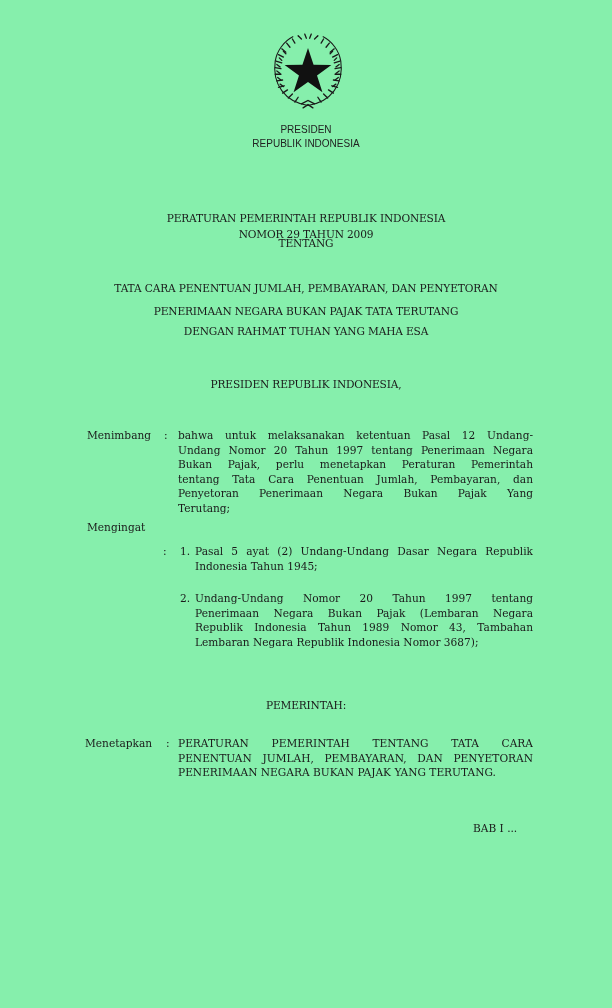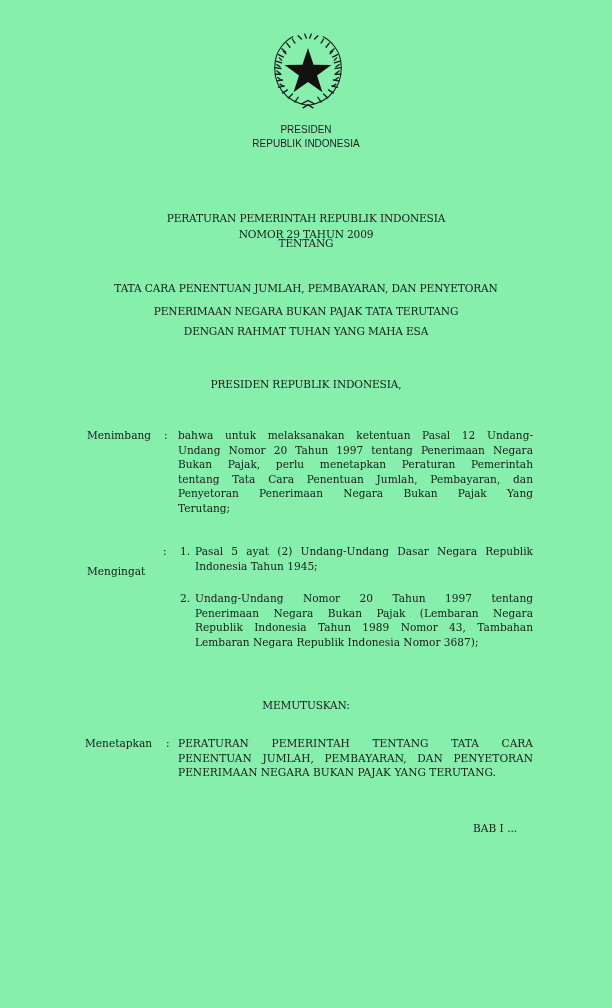--- a/index.html
+++ b/index.html
@@ -182,38 +182,38 @@
   <div class="colon" style="top:428px; left:164px;">:</div>
   <div class="body-text" style="top:428px;">
     <span class="ln">bahwa untuk melaksanakan ketentuan Pasal 12 Undang-</span>
     <span class="ln">Undang Nomor 20 Tahun 1997 tentang Penerimaan Negara</span>
     <span class="ln">Bukan Pajak, perlu menetapkan Peraturan Pemerintah</span>
     <span class="ln">tentang Tata Cara Penentuan Jumlah, Pembayaran, dan</span>
     <span class="ln">Penyetoran Penerimaan Negara Bukan Pajak Yang</span>
     <span class="ln last">Terutang;</span>
   </div>
 
-  <div class="label" style="top:564px;">Mengingat</div>
+  <div class="label" style="top:520px;">Mengingat</div>
   <div class="colon" style="top:544px; left:163px;">:</div>
 
   <div class="list-num" style="top:544px;">1.</div>
   <div class="list-text" style="top:544px;">
     <span class="ln">Pasal 5 ayat (2) Undang-Undang Dasar Negara Republik</span>
     <span class="ln last">Indonesia Tahun 1945;</span>
   </div>
 
   <div class="list-num" style="top:591px;">2.</div>
   <div class="list-text" style="top:591px;">
     <span class="ln">Undang-Undang Nomor 20 Tahun 1997 tentang</span>
     <span class="ln">Penerimaan Negara Bukan Pajak (Lembaran Negara</span>
     <span class="ln">Republik Indonesia Tahun 1989 Nomor 43, Tambahan</span>
     <span class="ln last">Lembaran Negara Republik Indonesia Nomor 3687);</span>
   </div>
 
-  <div class="center-line" style="top:698px;">MEMUTUSKAN:</div>
+  <div class="center-line" style="top:698px;">PEMERINTAH:</div>
 
   <div class="label" style="top:736px; left:85px;">Menetapkan</div>
   <div class="colon" style="top:736px; left:166px;">:</div>
   <div class="body-text" style="top:736px; left:178px; width:355px;">
     <span class="ln">PERATURAN PEMERINTAH TENTANG TATA CARA</span>
     <span class="ln">PENENTUAN JUMLAH, PEMBAYARAN, DAN PENYETORAN</span>
     <span class="ln last">PENERIMAAN NEGARA BUKAN PAJAK YANG TERUTANG.</span>
   </div>
 
   <div class="footer-next">BAB I ...</div>

